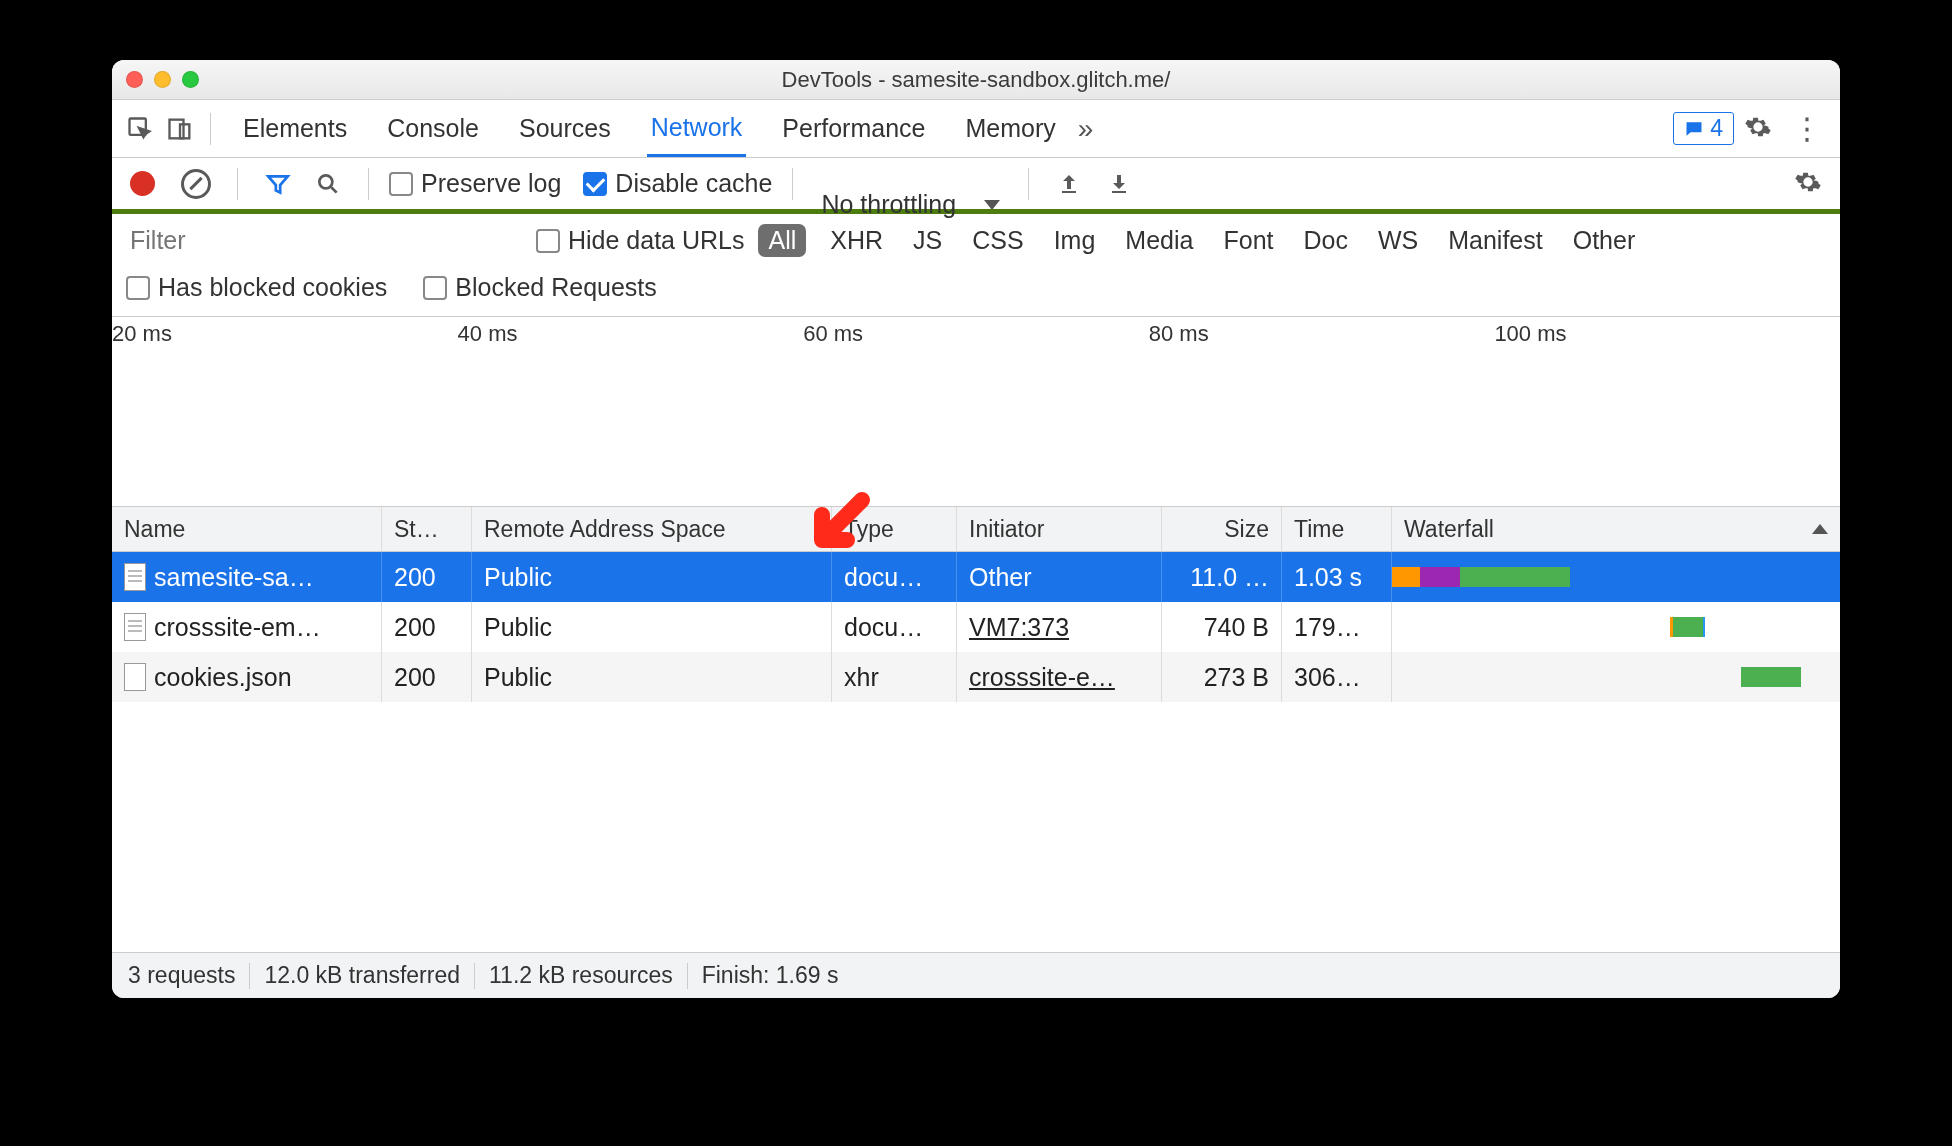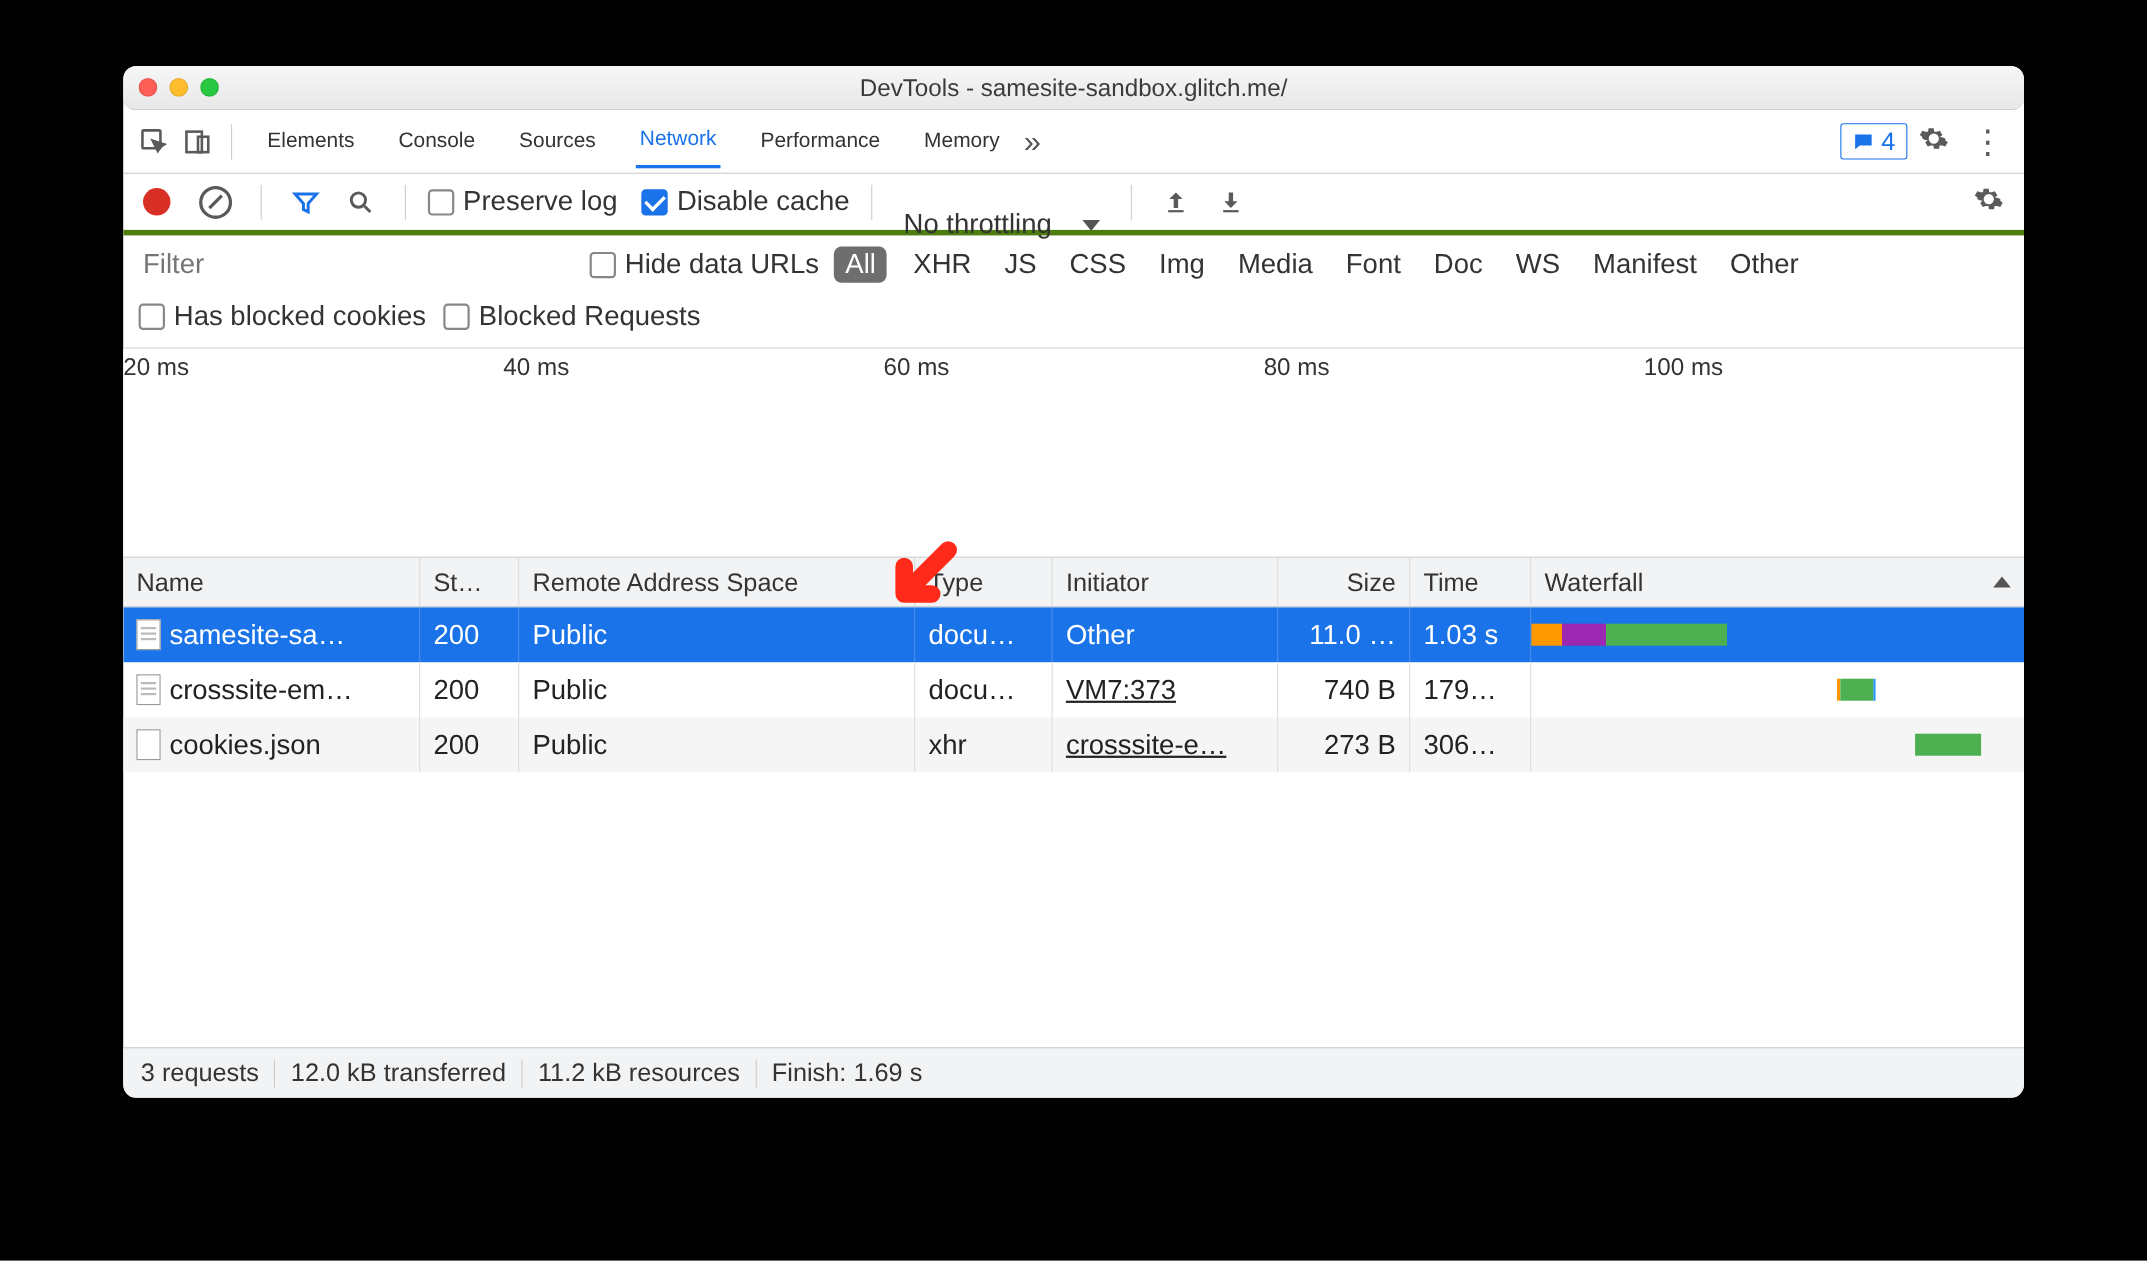--- a/index.html
+++ b/index.html
@@ -23,21 +23,20 @@
     display: flex;
     flex-direction: column;
   }
   .titlebar {
     height: 40px;
     background: linear-gradient(#f6f6f6,#e8e8e8);
     border-bottom: 1px solid #ccc;
     display: flex;
     align-items: center;
     position: relative;
-    border-radius: 11px;
   }
   .traffic-lights { display: flex; gap: 11px; margin-left: 14px; }
   .tl { width: 17px; height: 17px; border-radius: 50%; }
   .tl.red { background: #ff5f57; border: 1px solid rgba(0,0,0,0.1); }
   .tl.yellow { background: #ffbd2e; border: 1px solid rgba(0,0,0,0.1); }
   .tl.green { background: #28c940; border: 1px solid rgba(0,0,0,0.1); }
   .title-text {
     position: absolute; left: 0; right: 0; text-align: center;
     font-size: 22px; color: #3b3b3b; pointer-events: none;
   }
@@ -46,21 +45,21 @@
     height: 58px; display: flex; align-items: center;
     border-bottom: 1px solid #ccc; padding: 0 8px;
   }
   .tb-icon {
     width: 40px; height: 40px; display: flex; align-items: center; justify-content: center;
     color: #5a5a5a; cursor: pointer;
   }
   .divider { width: 1px; height: 32px; background: #ccc; margin: 0 10px; }
   .tabs { display: flex; align-items: center; gap: 32px; margin-left: 18px; }
   .tab {
-    font-size: 19px; color: #333; padding: 12px 4px; cursor: pointer;
+    font-size: 25px; color: #333; padding: 12px 4px; cursor: pointer;
   }
   .tab.active { color: #1a73e8; border-bottom: 3px solid #1a73e8; }
   .overflow-chevrons { margin-left: 18px; color: #555; cursor: pointer; }
   .spacer { flex: 1; }
   .badge-msgs {
     border: 1.5px solid #1a73e8; color: #1a73e8; padding: 2px 10px;
     display: flex; align-items: center; gap: 6px; font-size: 23px; border-radius: 3px;
   }
   .gear, .kebab { color: #5a5a5a; cursor: pointer; margin: 0 10px; }
 
@@ -100,21 +99,21 @@
 
   .filterbar1 {
     padding: 6px 10px; display: flex; align-items: center; gap: 14px; flex-wrap: wrap;
   }
   .filter-input {
     width: 400px; font-size: 25px; color: #888; padding: 6px 8px; border: none;
   }
   .pill { font-size: 25px; color: #333; cursor: pointer; padding: 2px 6px; }
   .pill.active { background: #6e6e6e; color: #fff; border-radius: 7px; padding: 2px 10px; }
   .filterbar2 {
-    padding: 6px 14px 14px; display: flex; gap: 16px; align-items: center;
+    padding: 6px 14px 14px; display: flex; gap: 36px; align-items: center;
     border-bottom: 1px solid #ccc;
   }
 
   .timeline {
     height: 190px; border-bottom: 1px solid #ccc; position: relative; background: #fff;
   }
   .tl-ticks { display: flex; position: absolute; left: 0; right: 0; top: 4px; }
   .tl-tick { flex: 1; text-align: left; font-size: 22px; color: #333; padding-right: 12px; }
 
   .table { flex: 1; display: flex; flex-direction: column; overflow: hidden; justify-content: flex-end; }

